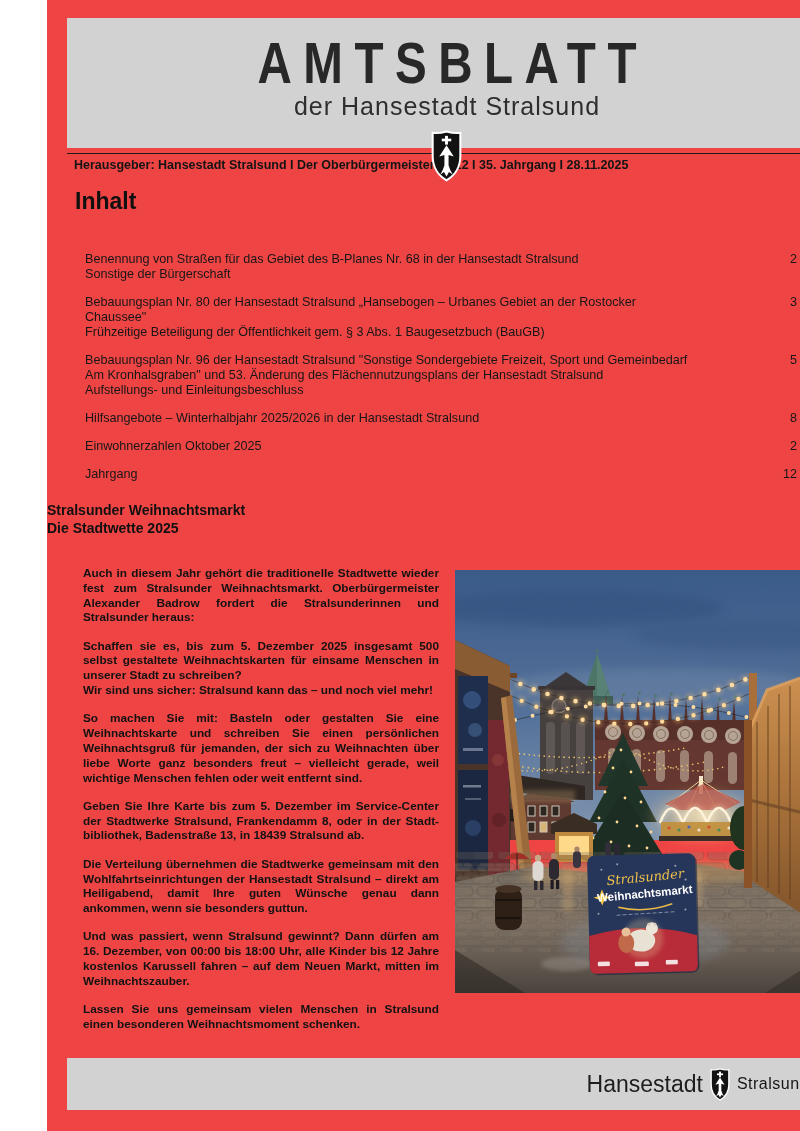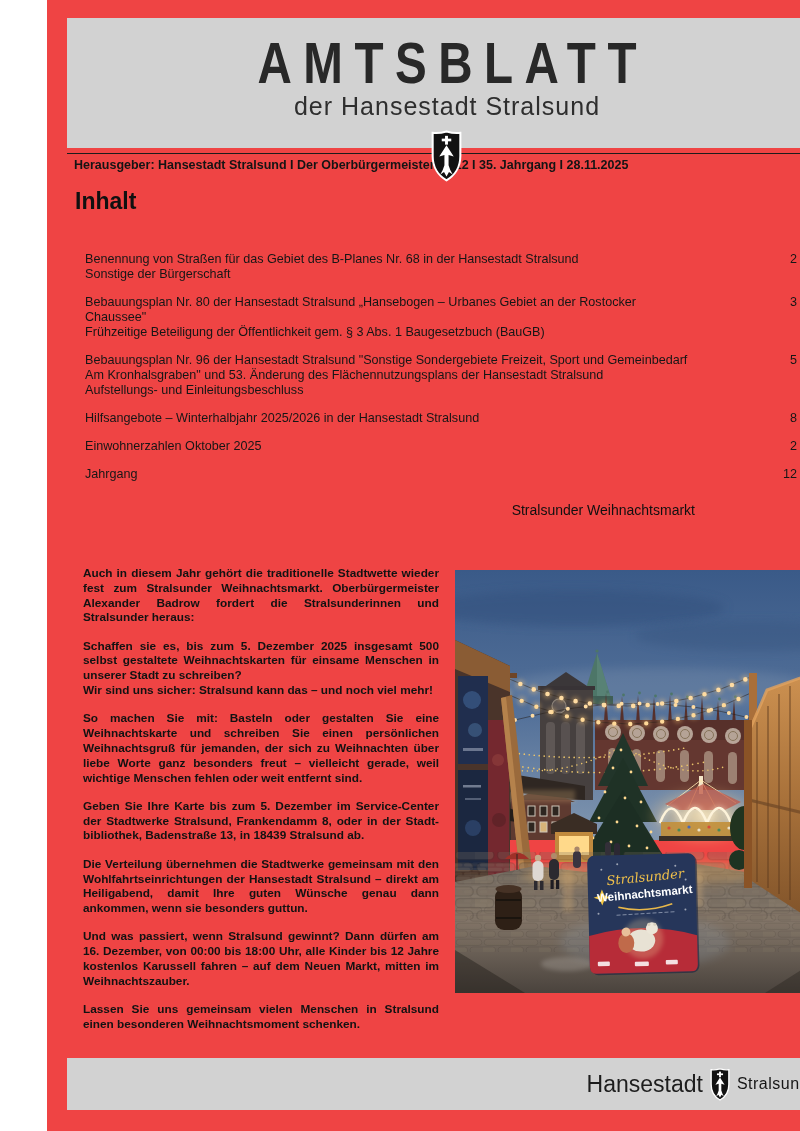--- a/index.html
+++ b/index.html
@@ -18,22 +18,22 @@
 
   
   .inhalt{position:absolute;left:28px;top:188px;font-size:23px;font-weight:bold;color:#101010;margin:0;}
   .toc{position:absolute;left:38px;top:252px;width:712px;}
   .toc-item{display:flex;justify-content:space-between;align-items:flex-start;margin-bottom:13px;
             font-size:12.6px;line-height:15px;color:#161616;}
   .toc-text{max-width:615px;}
   .toc-page{min-width:30px;text-align:right;}
 
   
-  .article-head{position:absolute;left:0;top:502px;width:648px;text-align:right;
-                font-size:14px;font-weight:normal;line-height:17.5px;color:#101010;}
+  .article-head{position:absolute;left:0;top:502px;width:648px;text-align:left;
+                font-size:14px;font-weight:bold;line-height:17.5px;color:#101010;}
   .body-col{position:absolute;left:36px;top:566px;width:356px;font-size:11.8px;line-height:14.8px;
             text-align:justify;color:#121212;}
   .para{margin:0 0 13.5px 0;font-weight:bold;}
   .seg{display:block;}
 
   .photo-wrap{position:absolute;left:408px;top:570px;width:378px;height:423px;}
 
   
   .footer{position:absolute;left:20px;top:1058px;width:760px;height:52px;background:#d2d2d2;
           display:flex;align-items:center;justify-content:flex-end;box-sizing:border-box;padding-right:18px;gap:7px;padding-left:39px;}
@@ -108,20 +108,21 @@
     <div class="toc-item">
       <div class="toc-text">
         <div>Jahrgang</div>
       </div>
       <div class="toc-page">12</div>
     </div>
   </div>
 
   <div class="article-head">
     <div>Stralsunder Weihnachtsmarkt</div>
+    <div>Die Stadtwette 2025</div>
   </div>
 
   <div class="body-col">
     <p class="para">
         <span class="seg">Auch in diesem Jahr gehört die traditionelle Stadtwette wieder fest zum Stralsunder Weihnachtsmarkt. Oberbürgermeister Alexander Badrow fordert die Stralsunderinnen und Stralsunder heraus:</span>
       </p>
     <p class="para">
         <span class="seg">Schaffen sie es, bis zum 5. Dezember 2025 insgesamt 500 selbst gestaltete Weihnachtskarten für einsame Menschen in unserer Stadt zu schreiben?</span>
         <span class="seg">Wir sind uns sicher: Stralsund kann das – und noch viel mehr!</span>
       </p>

